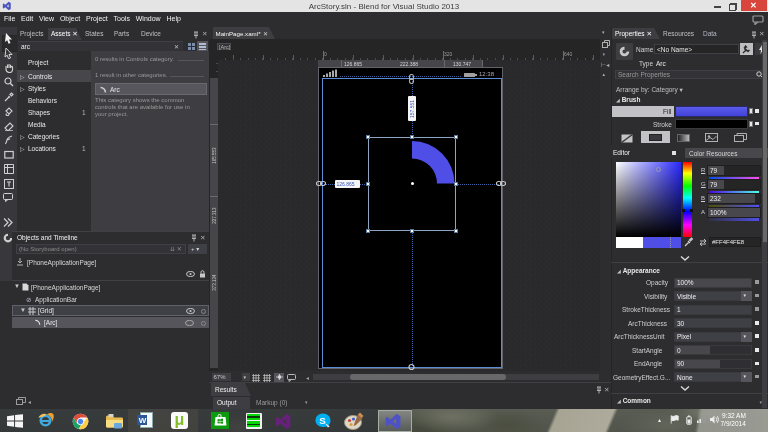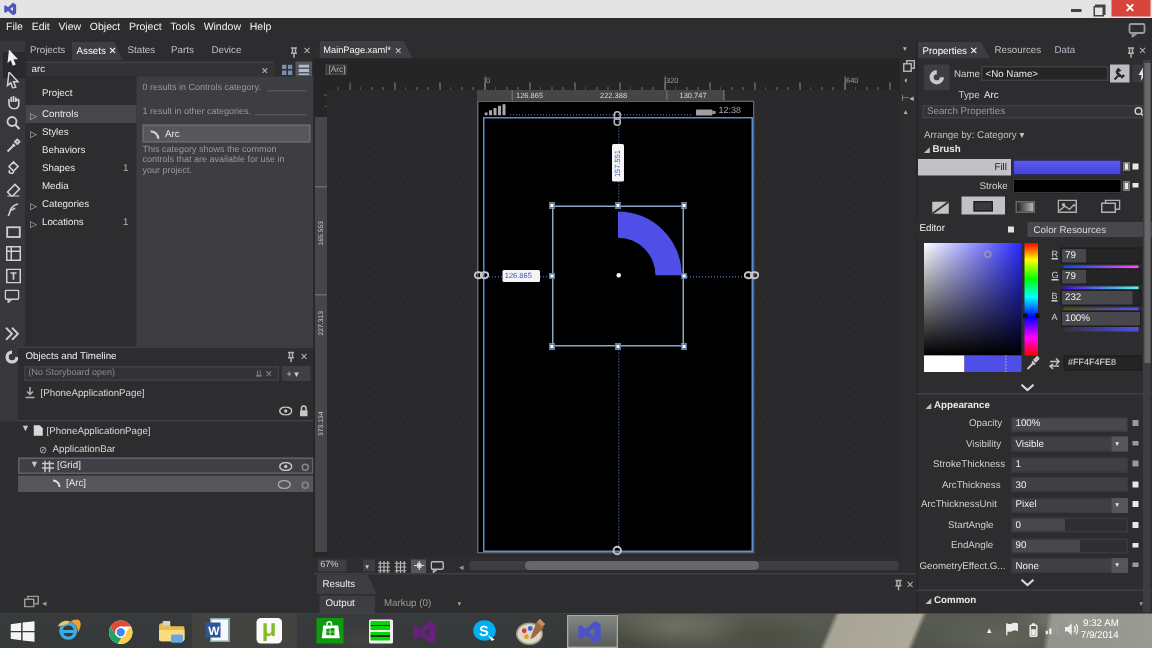--- a/index.html
+++ b/index.html
@@ -11,20 +11,21 @@
 svg{display:block;}
 </style>
 </head>
 <body>
 <div id="root">
 
 <div class="abs" style="left:0;top:0;width:768px;height:11.5px;background:#e4e4e4;"></div>
 <svg class="abs" style="left:2px;top:1px;" width="10" height="10" viewBox="0 0 24 24">
   <path d="M16 2 L8 9 L4 6 L2 7 L2 17 L4 18 L8 15 L16 22 L21 19 L21 5 Z M16 8.5 L16 15.5 L11.5 12 Z" fill="#4b56c0"></path>
 </svg>
+<div class="abs" style="left:0;top:1.5px;width:768px;text-align:center;font-size:8px;color:#3c3c3c;">ArcStory.sln - Blend for Visual Studio 2013</div>
 <div class="abs" style="left:714px;top:6px;width:7px;height:1.5px;background:#444;"></div>
 <div class="abs" style="left:730px;top:2.5px;width:5px;height:5px;border:1px solid #444;background:#e4e4e4;"></div>
 <div class="abs" style="left:728.5px;top:4px;width:5px;height:5px;border:1px solid #444;background:#e4e4e4;"></div>
 <div class="abs" style="left:741px;top:0;width:26px;height:11px;background:#d8453c;"></div>
 <div class="abs" style="left:750px;top:1px;color:#fff;font-size:8px;font-weight:bold;">✕</div>
 
 <div class="abs" style="left:0;top:11.5px;width:768px;height:15.5px;background:#2d2d30;"></div>
 <div class="abs txt" style="left:4px;top:15px;font-size:7px;color:#f1f1f1;">File&nbsp;&nbsp;&nbsp;Edit&nbsp;&nbsp;&nbsp;View&nbsp;&nbsp;&nbsp;Object&nbsp;&nbsp;&nbsp;Project&nbsp;&nbsp;&nbsp;Tools&nbsp;&nbsp;&nbsp;Window&nbsp;&nbsp;&nbsp;Help</div>
 
 <svg class="abs" style="left:752px;top:15px;" width="12" height="10" viewBox="0 0 12 10">

